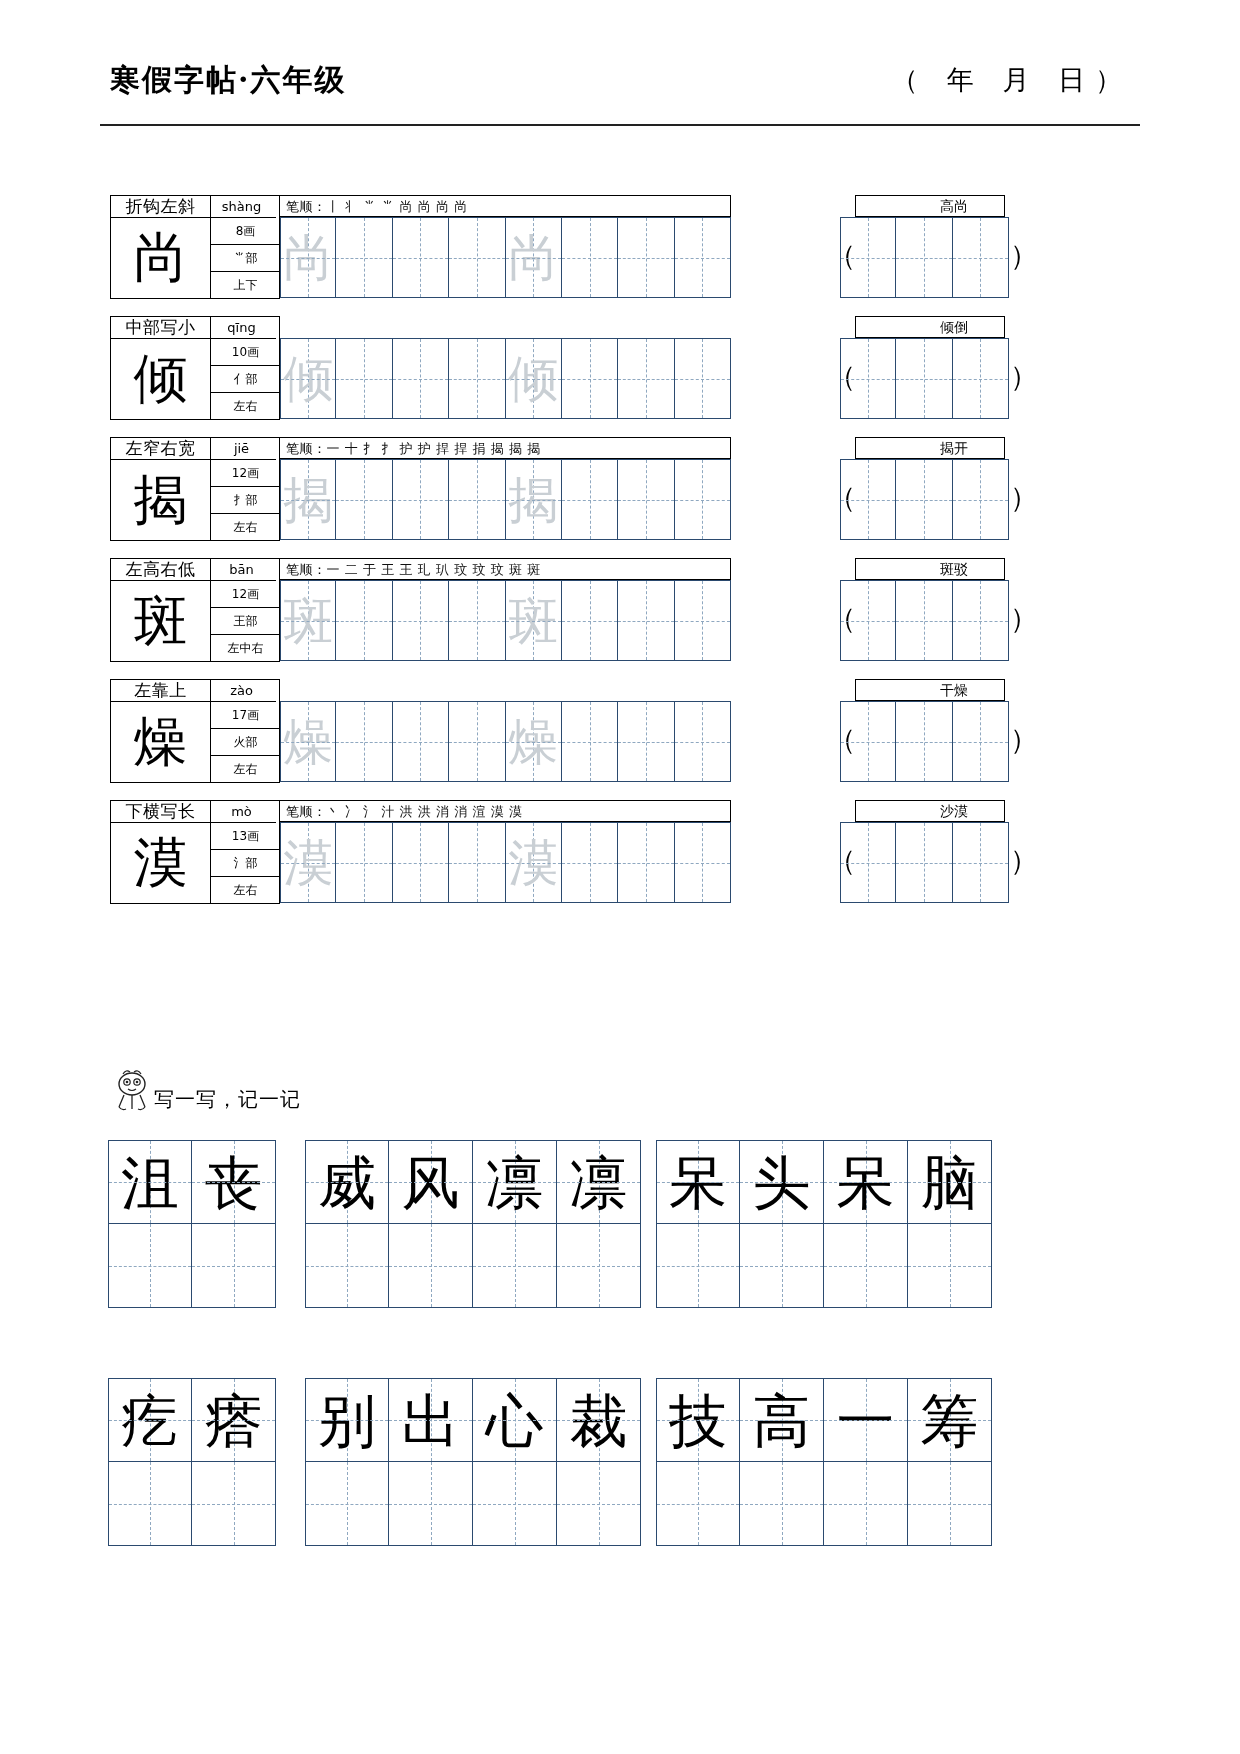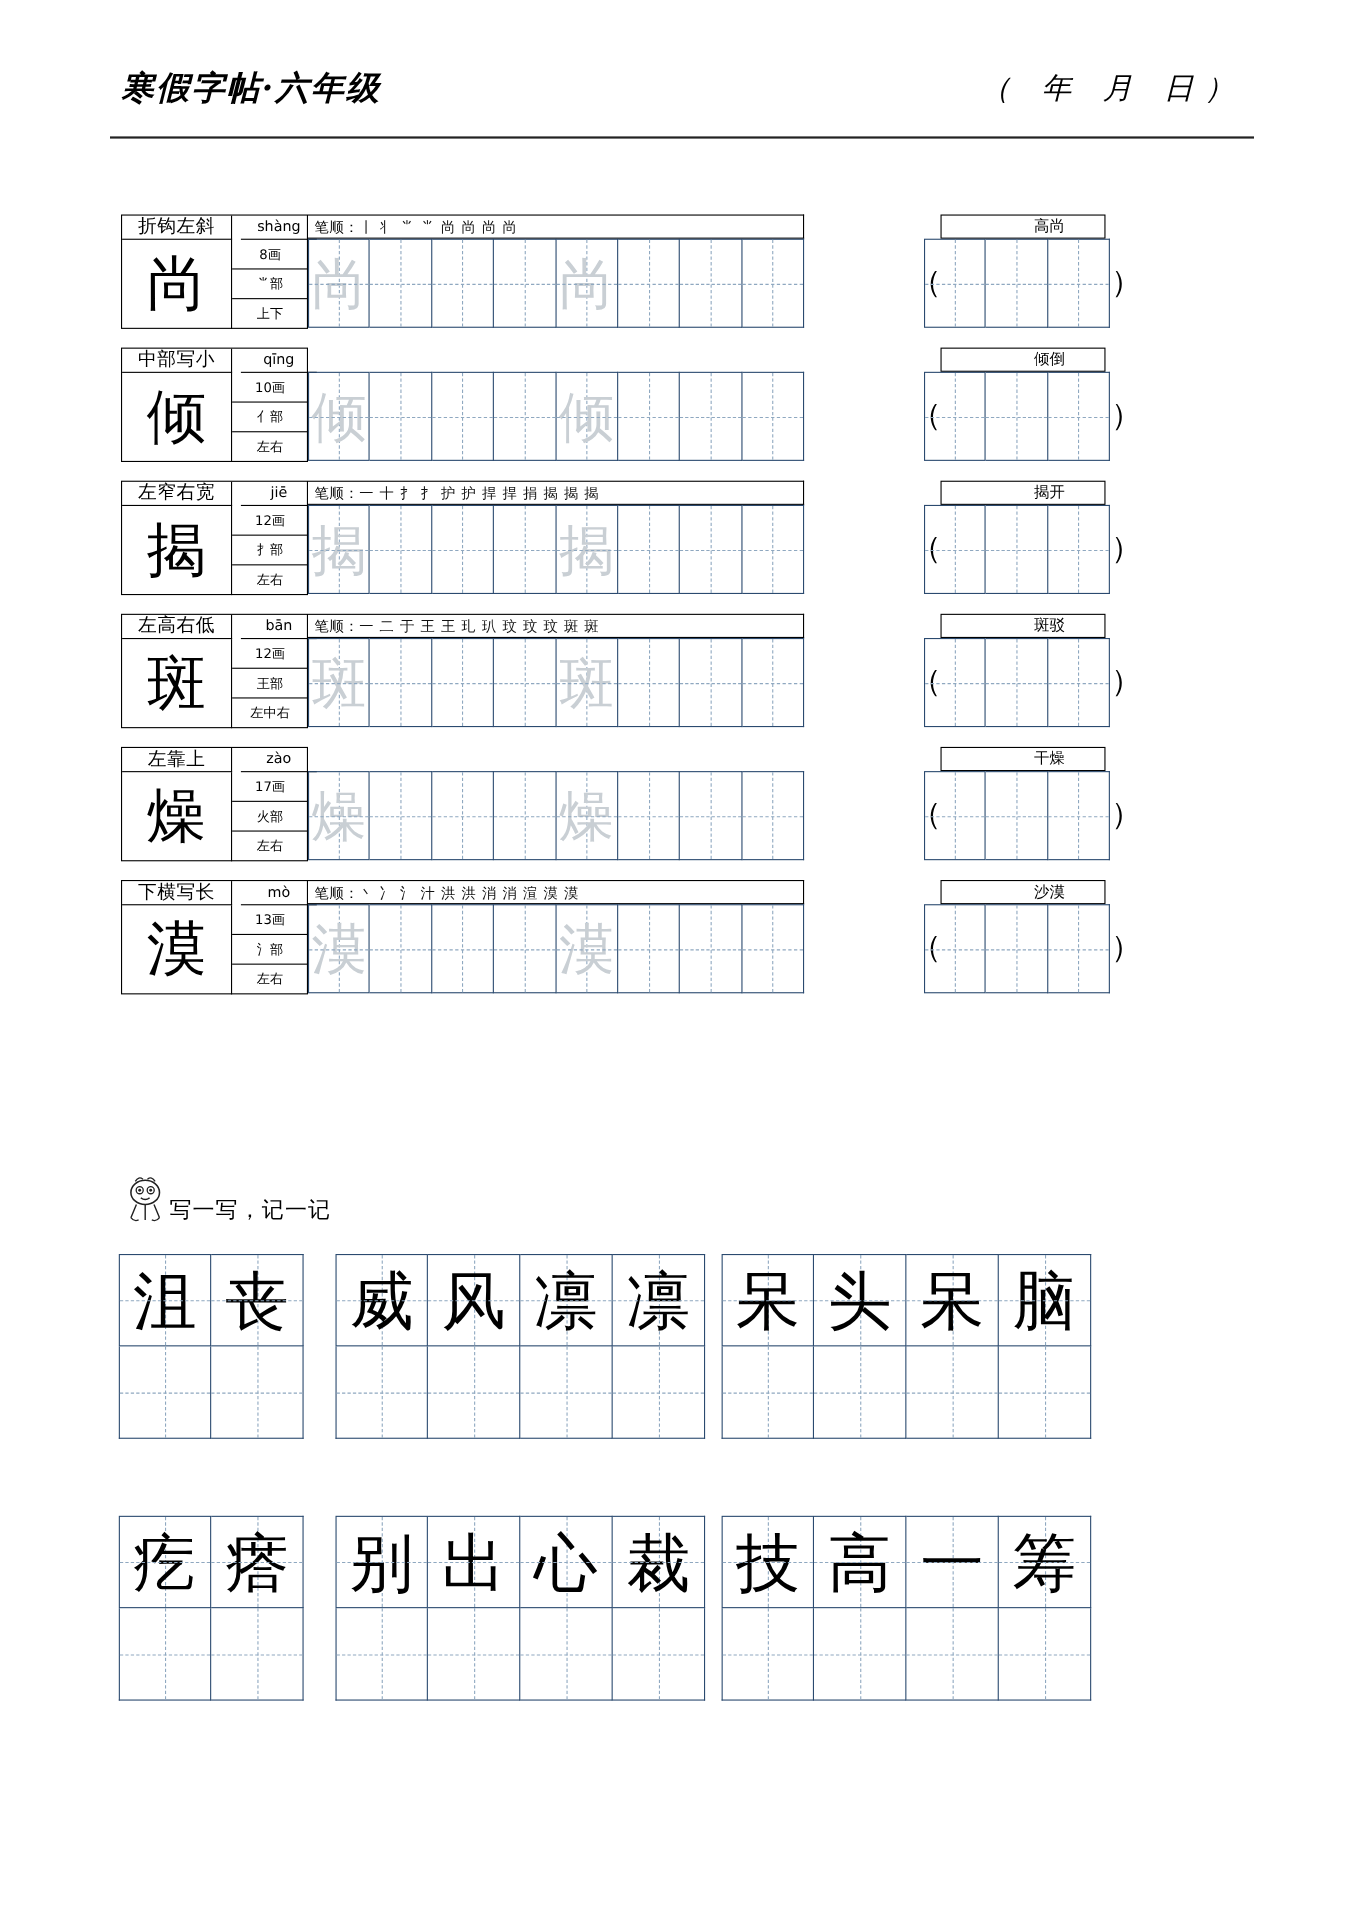--- a/index.html
+++ b/index.html
@@ -18,21 +18,20 @@
 
   
   .header {
     position: absolute;
     left: 100px;
     top: 52px;
     width: 1040px;
     height: 74px;
     border-bottom: 2px solid #222;
     box-sizing: border-box;
-    font-style: italic;
   }
   .title {
     position: absolute;
     left: 10px;
     top: 8px;
     font-size: 30px;
     font-weight: bold;
     letter-spacing: 2px;
     font-family: "DejaVu Serif", serif;
   }
@@ -78,21 +77,21 @@
     border-bottom: 1px solid #000;
     box-sizing: border-box;
     font-size: 17px;
     text-align: center;
     line-height: 21px;
     font-family: "DejaVu Sans", sans-serif;
     letter-spacing: 0.5px;
   }
   .info-pinyin {
     position: absolute;
-    left: 108px;
+    left: 96px;
     top: 0;
     width: 69px;
     height: 22px;
     border-bottom: 1px solid #000;
     box-sizing: border-box;
     font-size: 13px;
     text-align: center;
     line-height: 21px;
     font-family: "DejaVu Sans", sans-serif;
   }
@@ -137,21 +136,21 @@
     height: 22px;
     border-top: 1px solid #000;
     border-right: 1px solid #000;
     border-bottom: 1px solid #000;
     box-sizing: border-box;
     font-size: 13px;
     line-height: 21px;
     padding-left: 6px;
     white-space: nowrap;
     overflow: hidden;
-    font-family: Liberation Sans, sans-serif;
+    font-family: Liberation Serif, serif;
   }
   .stroke-bar .label { letter-spacing: 0.5px; }
   .stroke-bar .seq { font-size: 13px; letter-spacing: 1px; color: #111; }
 
   
   .grid {
     position: absolute;
     top: 22px;
     height: 81px;
     display: flex;

